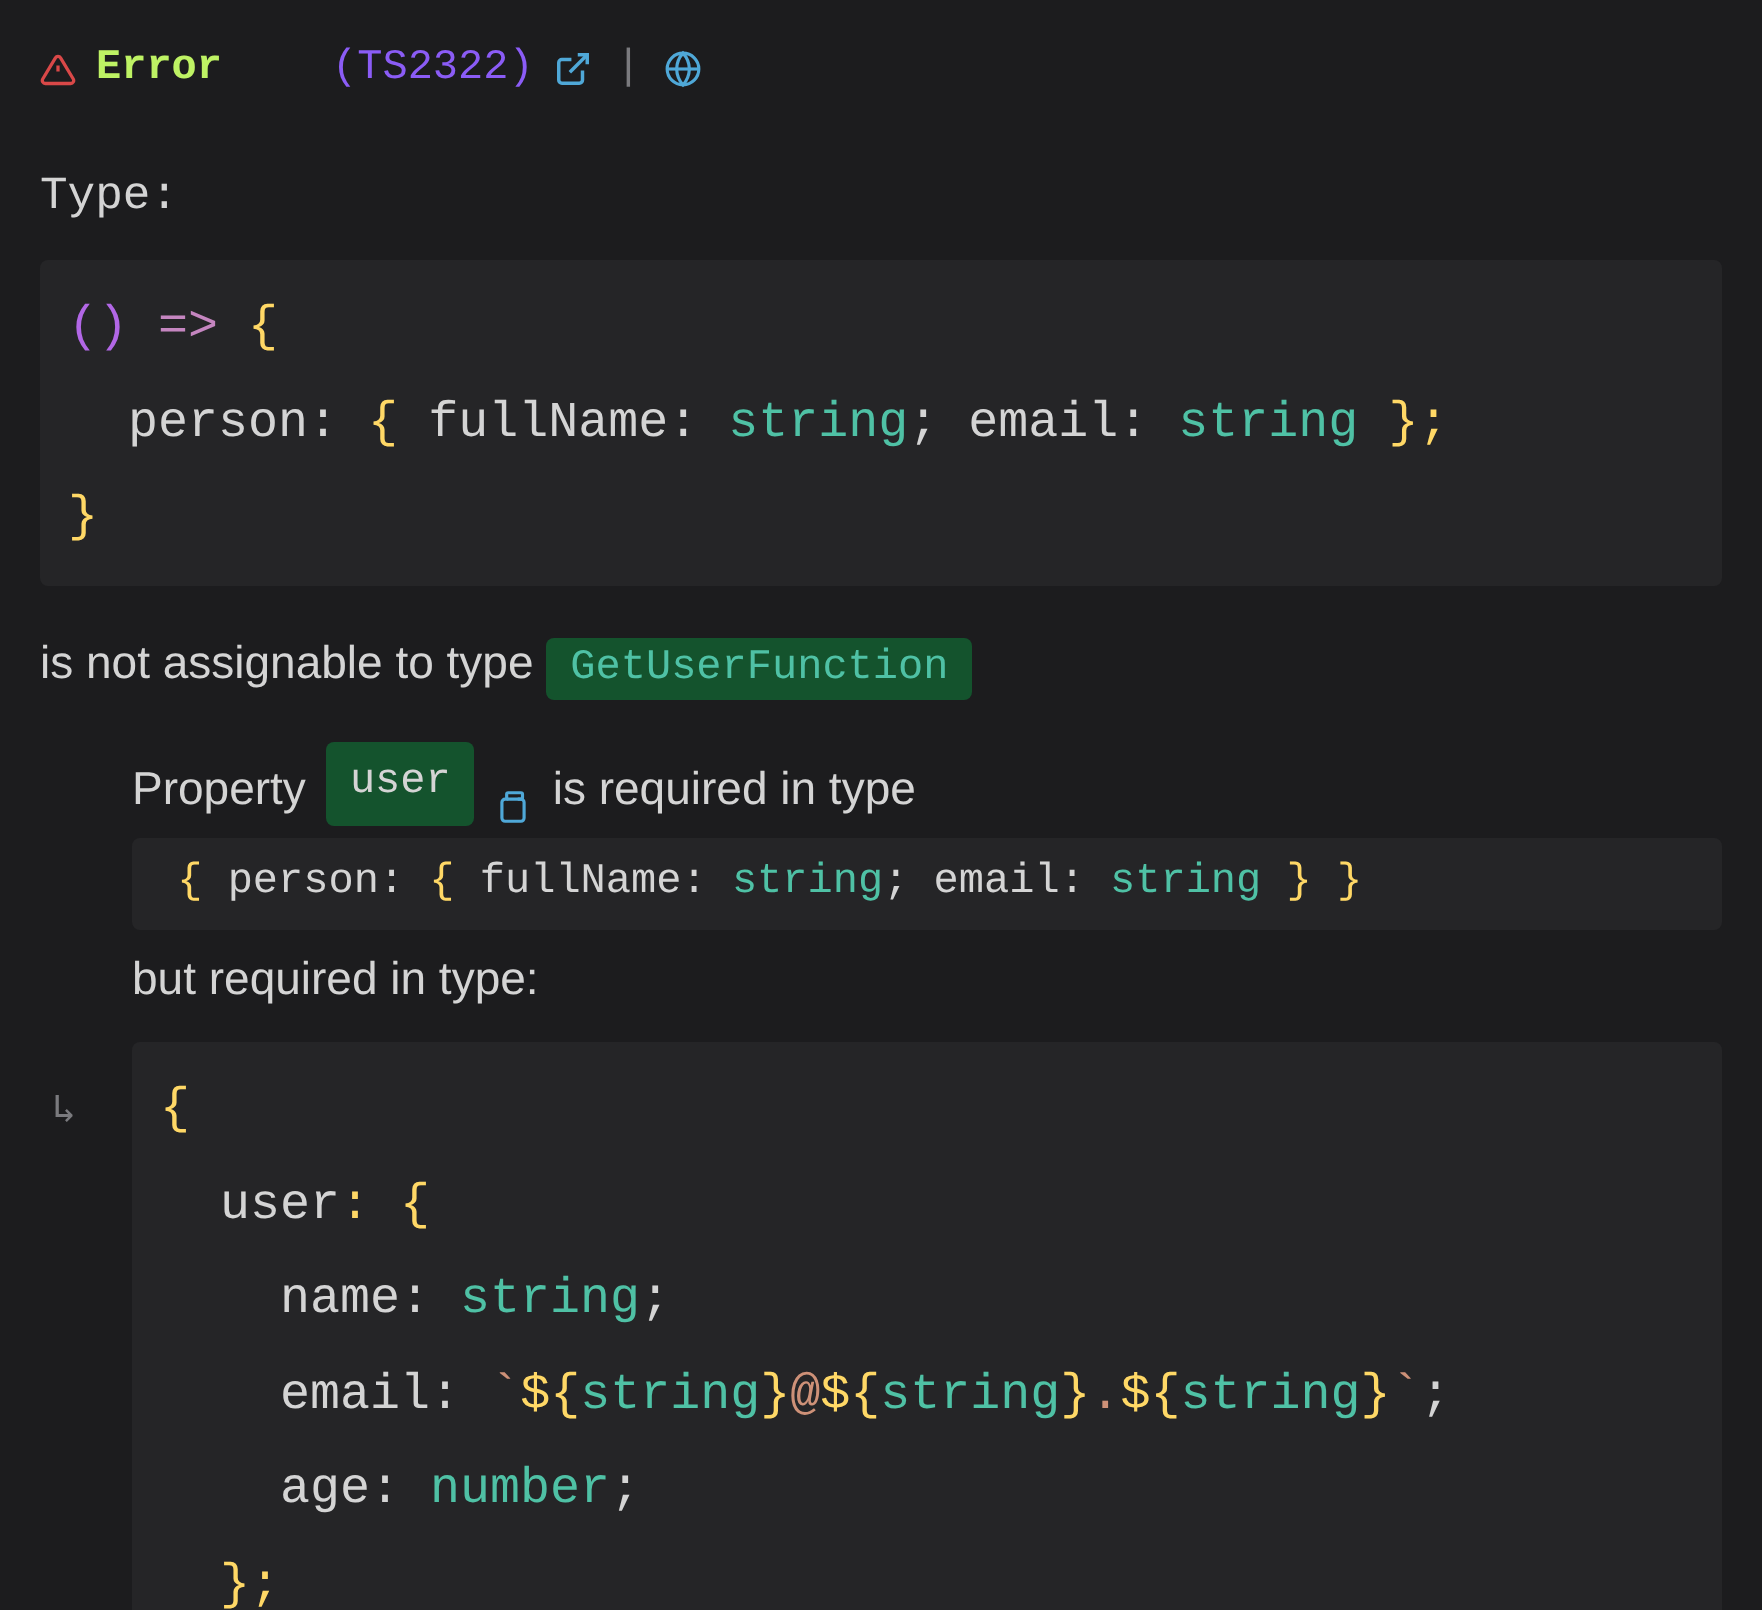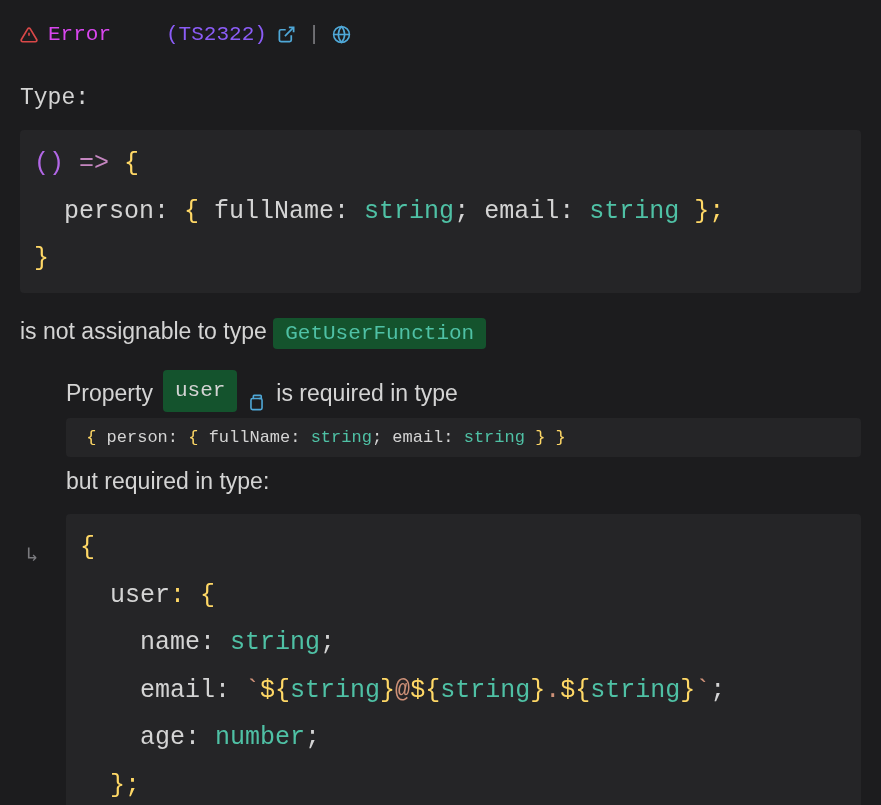--- a/index.html
+++ b/index.html
@@ -24,22 +24,22 @@
       gap: 10px;
       margin-bottom: 28px;
     }
     .warning-icon {
       color: #d94848;
       font-size: 20px;
       display: inline-flex;
       align-items: center;
     }
     .error-label {
-      color: #d946ef;
-      font-weight: 400;
+      color: #bef264;
+      font-weight: 700;
     }
     .error-code {
       color: #8b5cf6;
       margin-left: 45px;
     }
     .external-link-icon {
       color: #4fa8d8;
       display: inline-flex;
       align-items: center;
       cursor: pointer;
@@ -101,21 +101,21 @@
       color: #4fa8d8;
       display: inline-flex;
       align-items: center;
       cursor: pointer;
     }
     .inline-code-long {
       background: #252527;
       padding: 6px 10px;
       border-radius: 4px;
       font-family: 'Menlo', 'Monaco', 'Courier New', monospace;
-      font-size: 17px;
+      font-size: 21px;
       display: block;
       margin: 6px 0;
       white-space: pre;
     }
     .arrow-indent {
       position: absolute;
       left: -40px;
       top: 170px;
       color: #7a7a7e;
       font-size: 20px;

